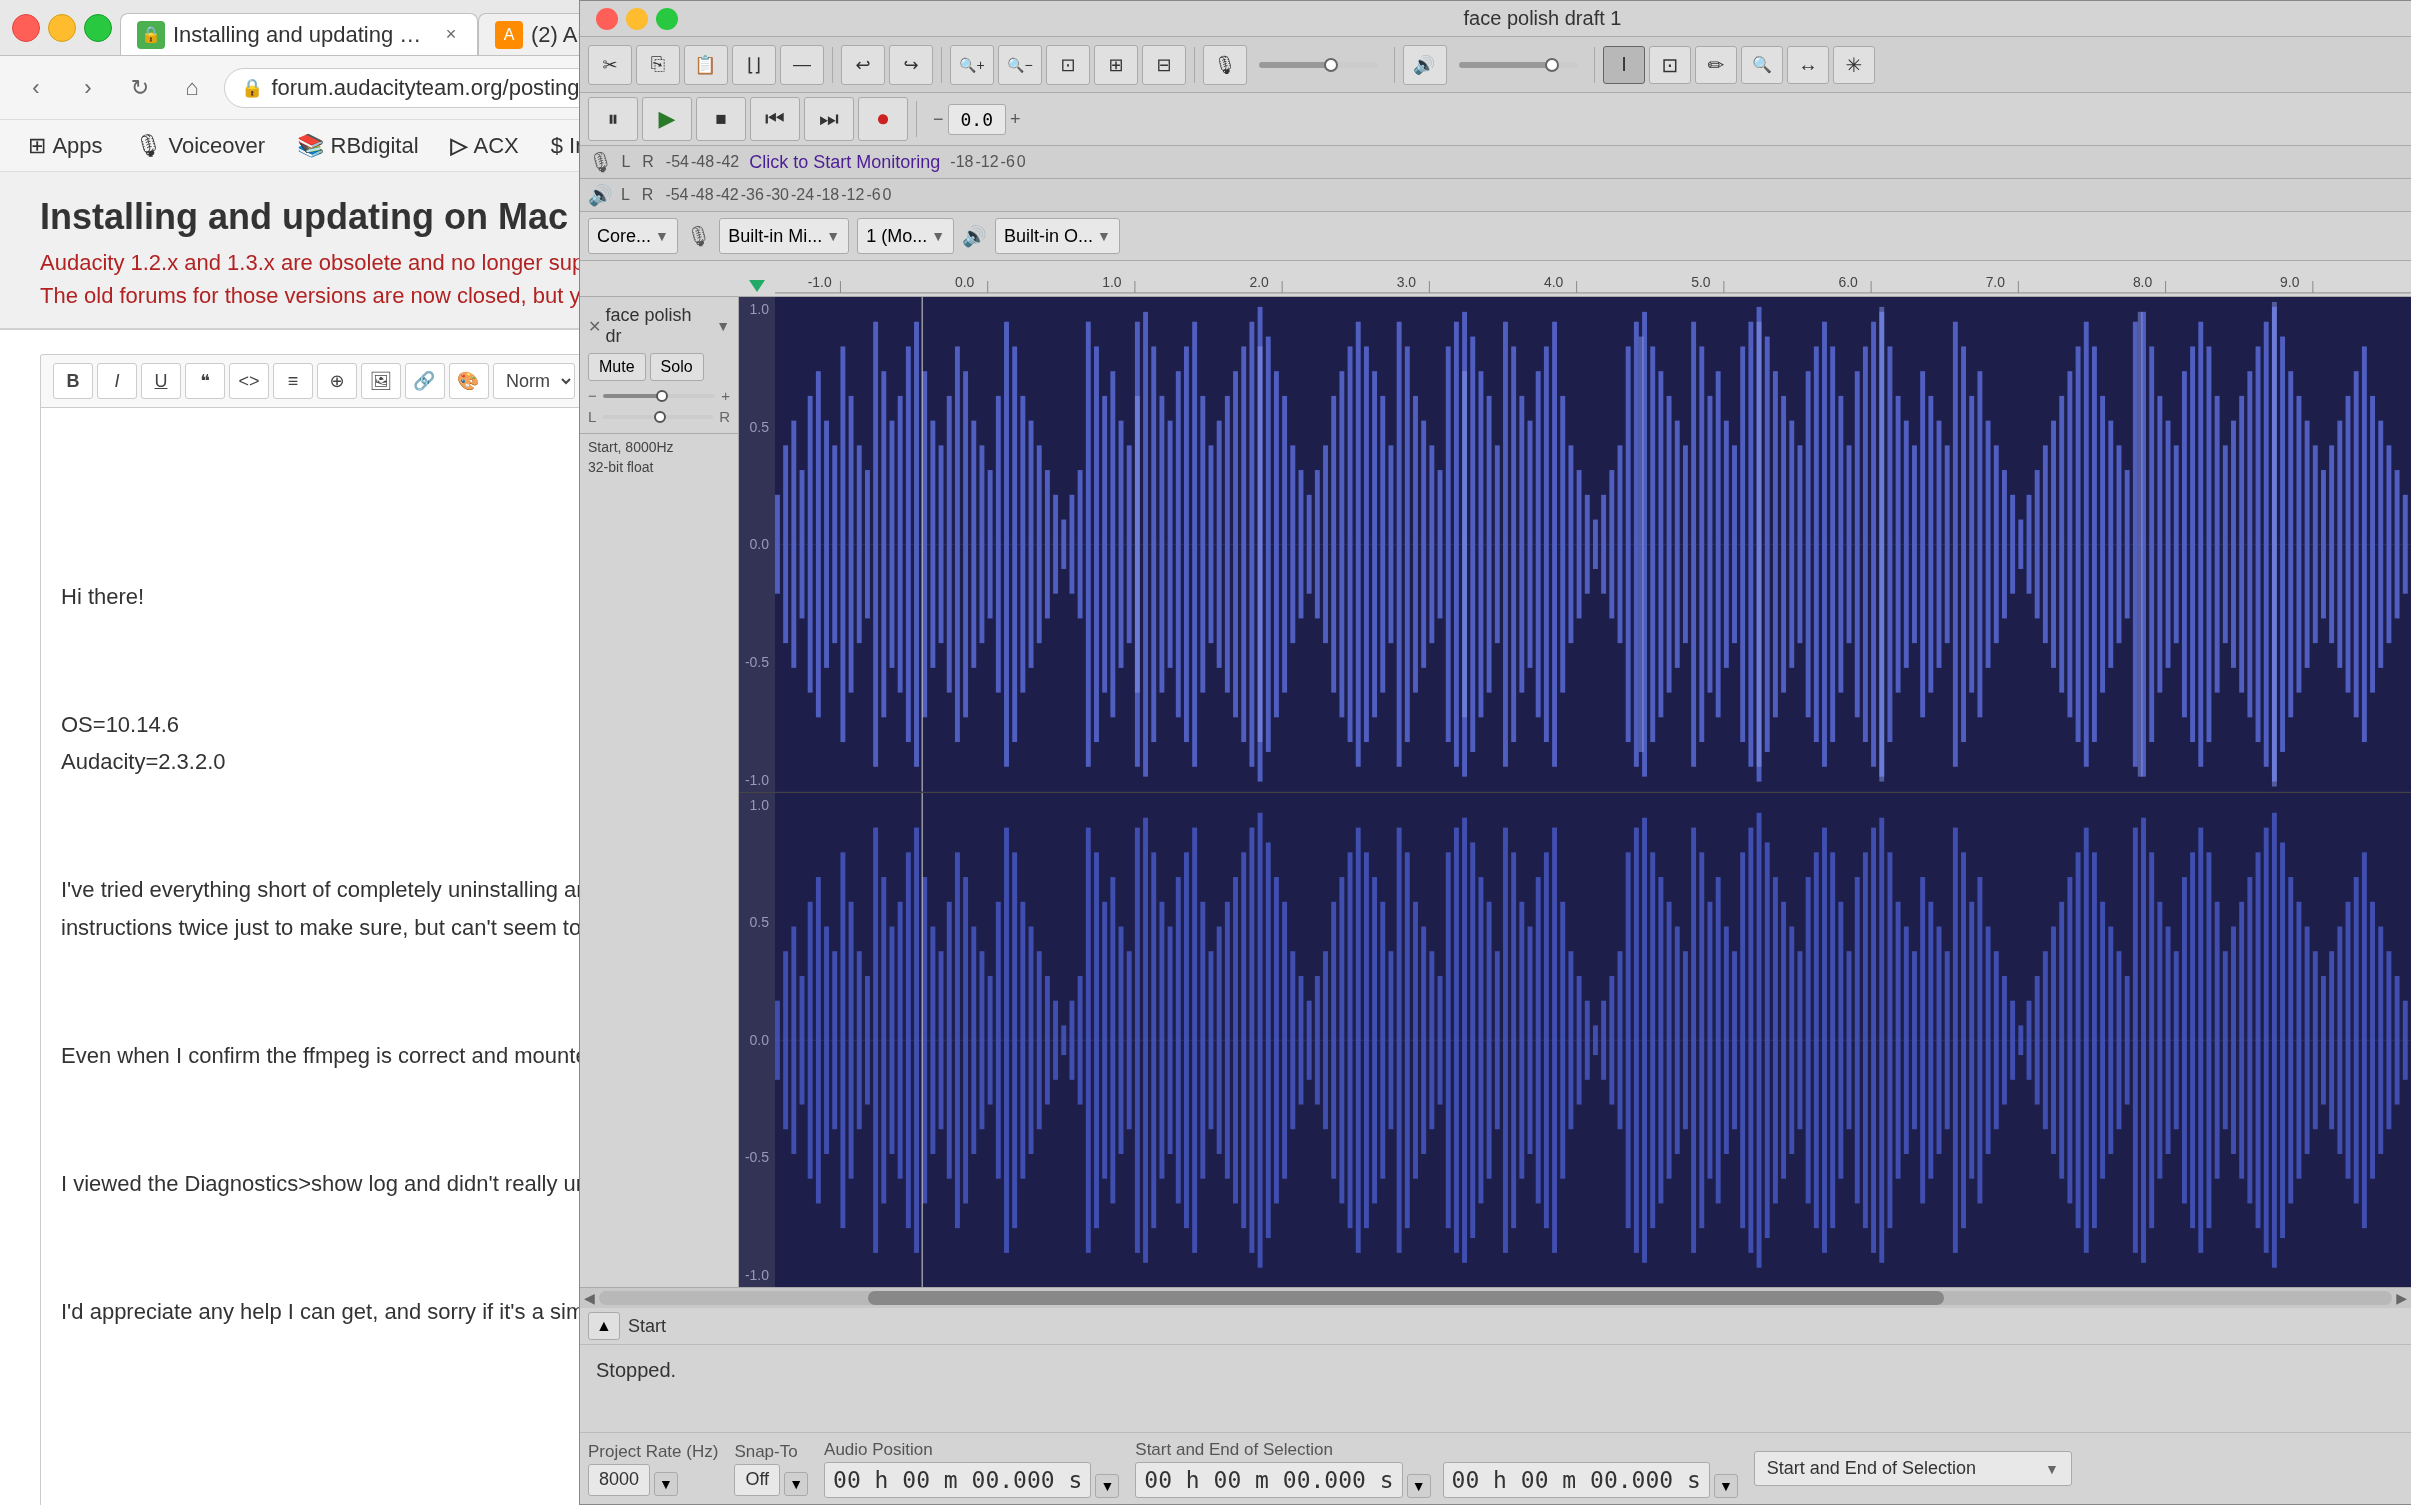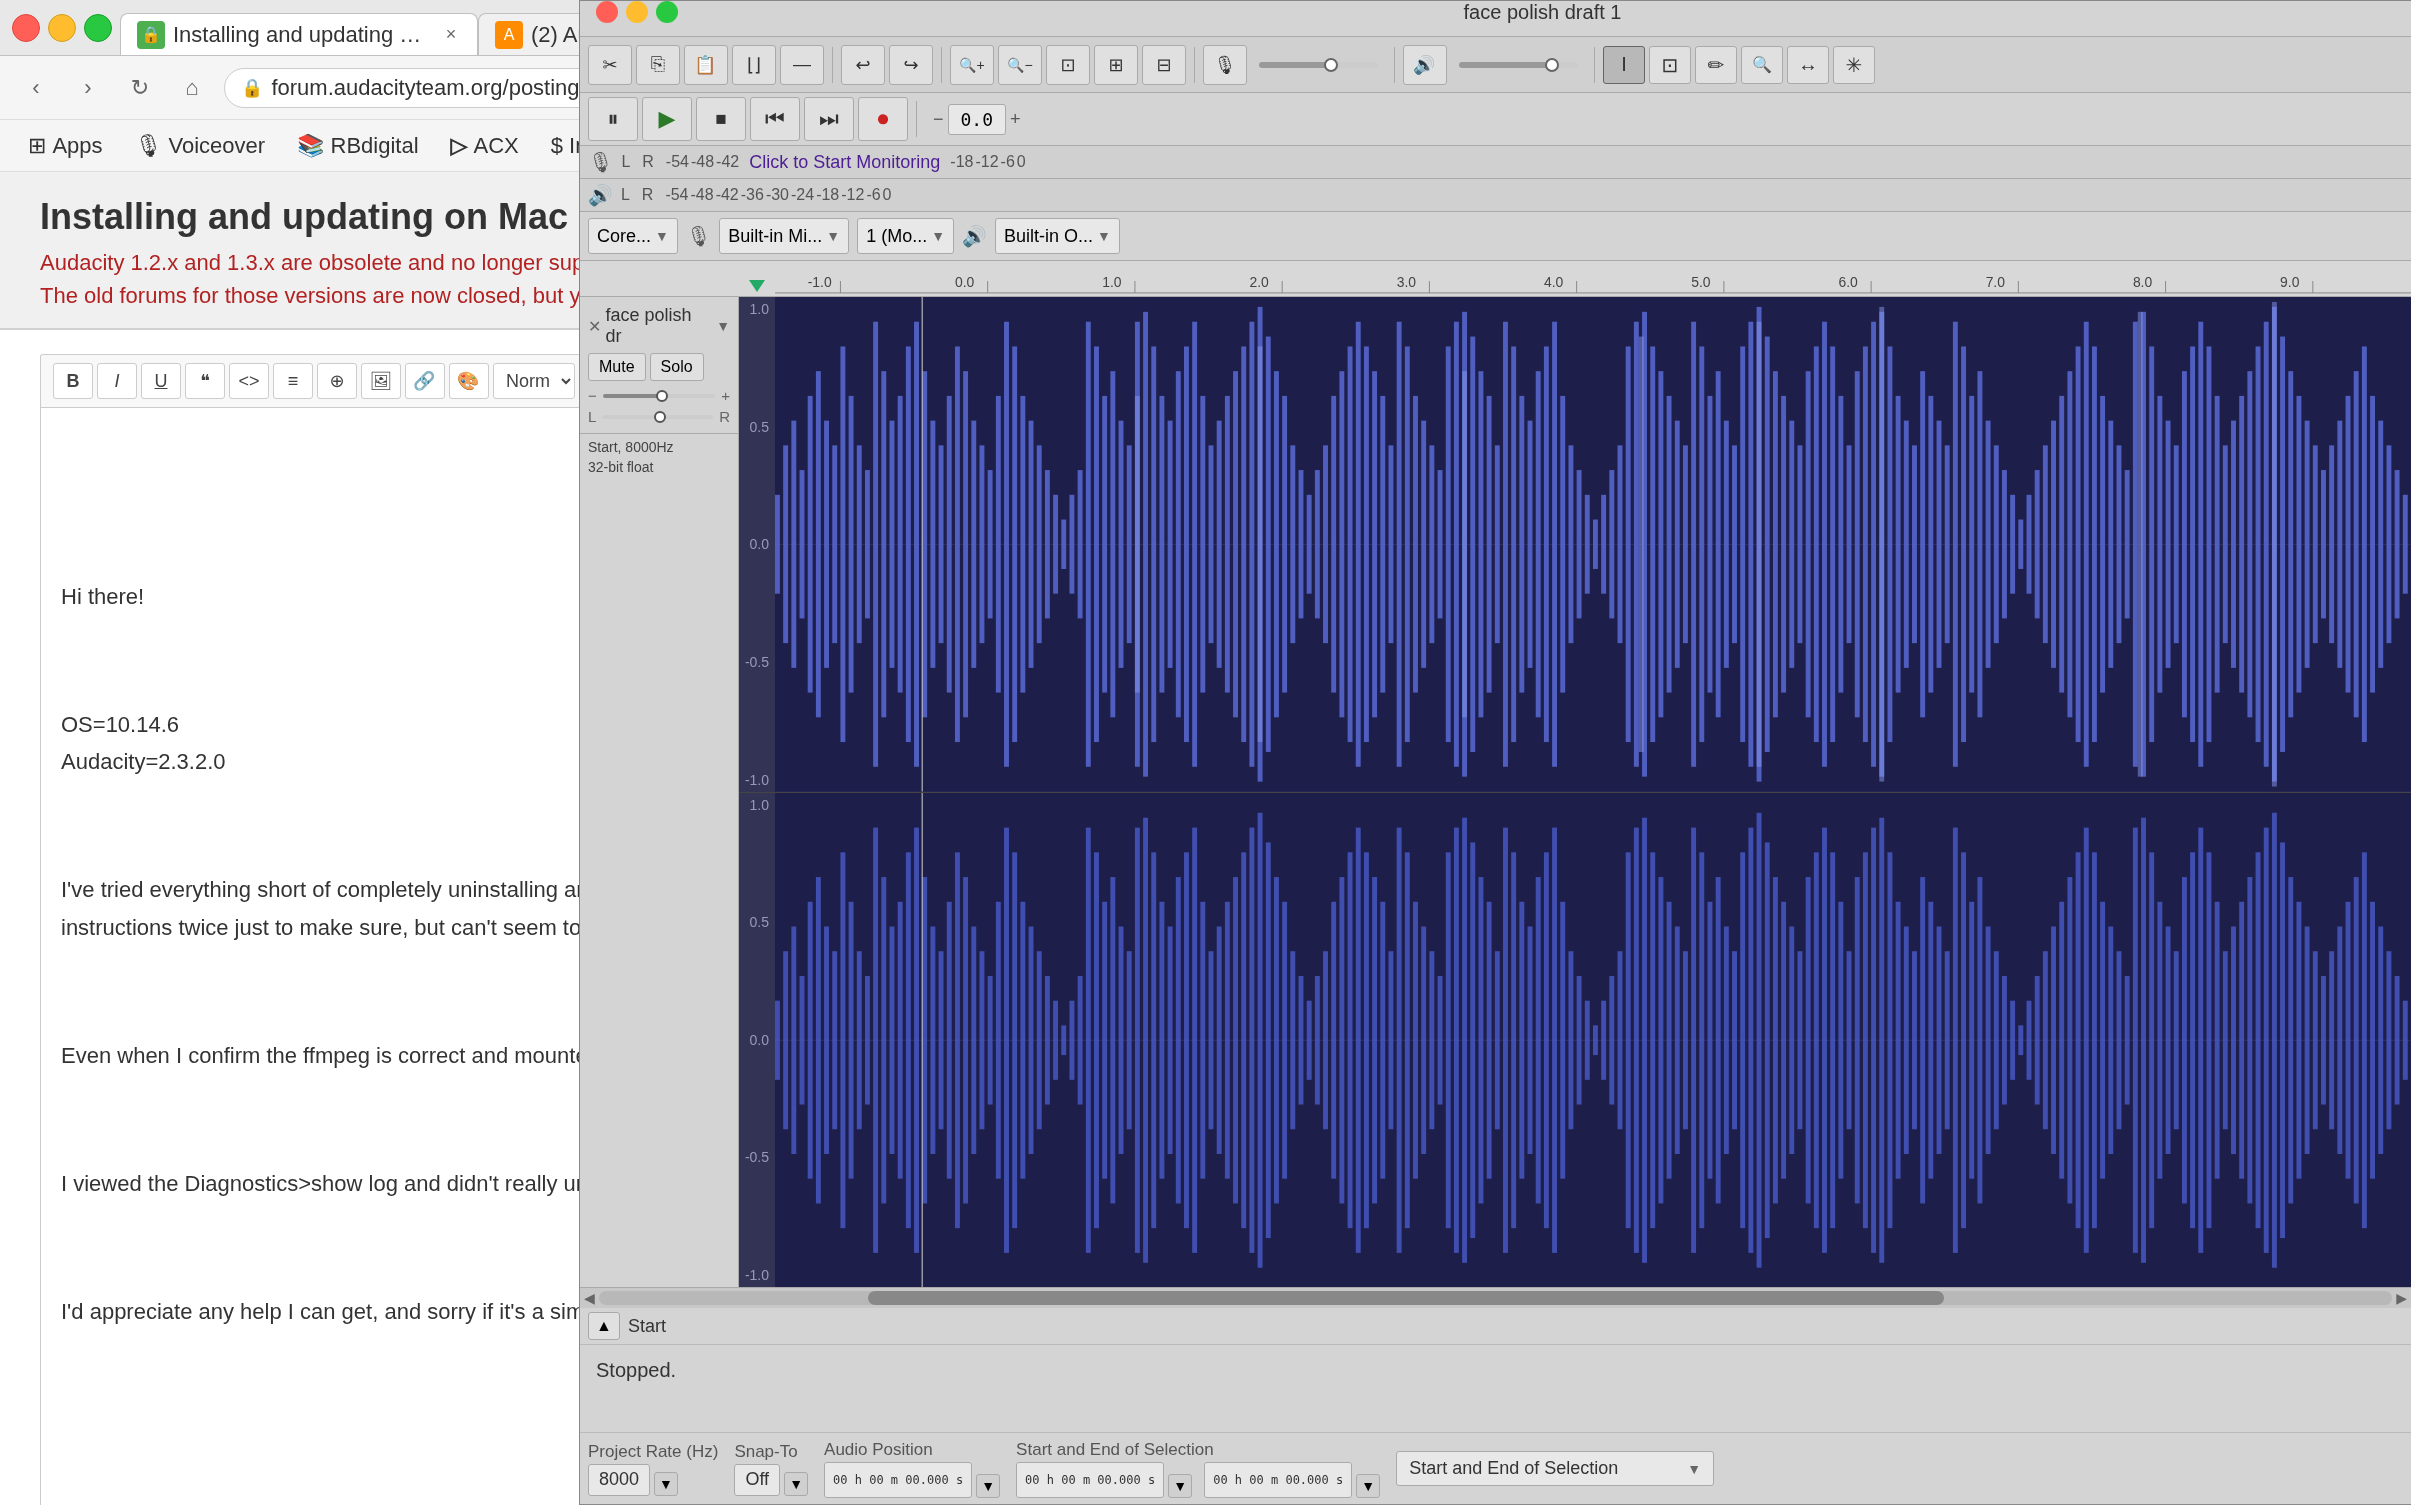--- a/index.html
+++ b/index.html
@@ -282,21 +282,21 @@
       background: #c8c8c8;
       display: flex;
       flex-direction: column;
       border: 1px solid #888;
     }
 
     .aud-title-bar {
       background: #d4d4d4;
       height: 36px;
       display: flex;
-      align-items: flex-start;
+      align-items: center;
       padding: 0 16px;
       gap: 12px;
       border-bottom: 1px solid #aaa;
     }
 
     .aud-traffic {
       display: flex; gap: 8px;
     }
 
     .aud-tl {
@@ -590,21 +590,21 @@
       font-size: 14px;
       cursor: pointer;
     }
 
     
     .time-box {
       background: #e8e8e8;
       border: 1px solid #aaa;
       border-radius: 3px;
       padding: 4px 8px;
-      font-size: 12px;
+      font-size: 23px;
       color: #333;
       height: 36px;
       display: flex;
       align-items: center;
       font-family: monospace;
     }
 
     .tool-btn {
       width: 42px; height: 38px;
       display: flex; align-items: center; justify-content: center;

